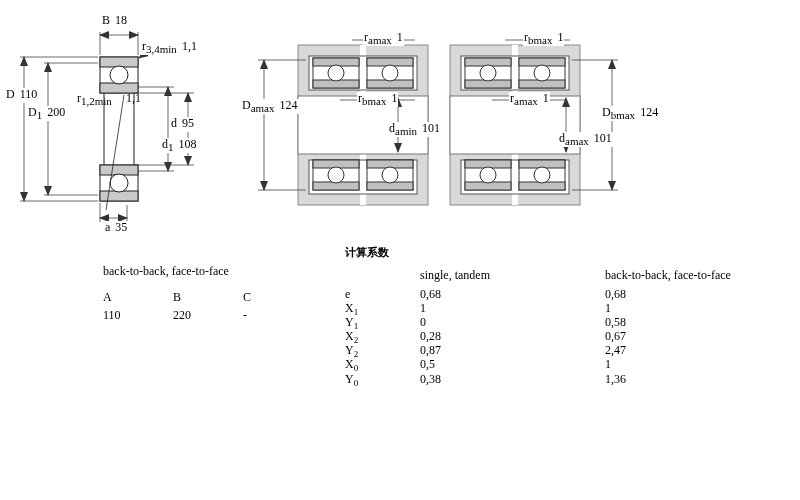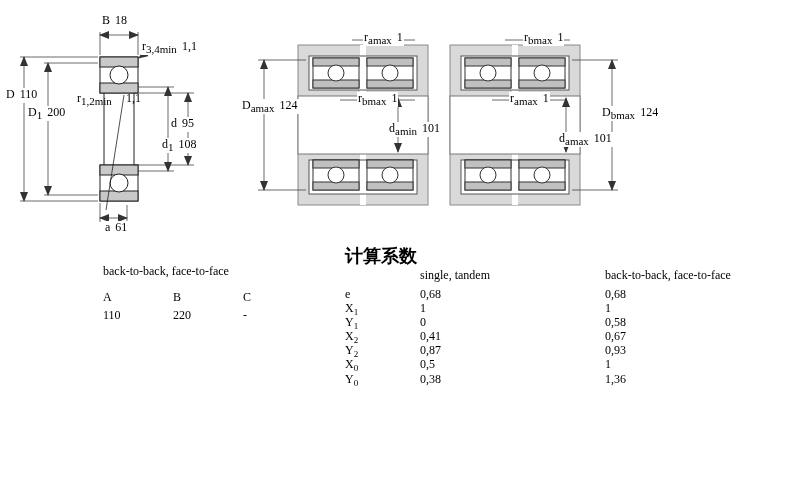--- a/index.html
+++ b/index.html
@@ -8,21 +8,21 @@
   svg.linework{position:absolute;left:0;top:0;}
   .lbl{position:absolute;font-size:12px;line-height:1.15;white-space:nowrap;
        background:#fff;padding:0 1px;}
   .lbl.nobg{background:transparent;}
   .lbl sub{font-size:11px;line-height:1;}
   .lbl .val{margin-left:5px;}
   .lbl .val.wide{margin-left:14px;}
   .txt{position:absolute;font-size:12px;line-height:1.15;white-space:nowrap;}
   .txt sub{font-size:9px;line-height:1;}
   .bold{font-weight:bold;}
-  .cjk{font-size:18px;}
+  .cjk{font-size:11px;}
 </style>
 </head>
 <body>
 
 <div class="page">
 
   <svg class="linework" width="800" height="500" viewBox="0 0 800 500">
     <defs>
       <marker id="arrow" viewBox="0 0 10 8" refX="9" refY="4" markerWidth="10" markerHeight="8" orient="auto-start-reverse" markerUnits="userSpaceOnUse">
         <path d="M0,0 L10,4 L0,8 Z" fill="#333"></path>
@@ -143,21 +143,21 @@
   <span class="lbl" style="left:5px;top:88px"><span>D</span><sub></sub><span class="val">110</span></span>
 
   <span class="lbl" style="left:27px;top:106px"><span>D</span><sub>1</sub><span class="val">200</span></span>
 
   <span class="lbl nobg" style="left:76px;top:92px"><span>r</span><sub>1,2min</sub><span class="val wide">1,1</span></span>
 
   <span class="lbl" style="left:170px;top:117px"><span>d</span><sub></sub><span class="val">95</span></span>
 
   <span class="lbl" style="left:161px;top:138px"><span>d</span><sub>1</sub><span class="val">108</span></span>
 
-  <span class="lbl" style="left:104px;top:221px"><span>a</span><sub></sub><span class="val">61</span></span>
+  <span class="lbl" style="left:104px;top:221px"><span>a</span><sub></sub><span class="val">35</span></span>
 
   <span class="lbl" style="left:363px;top:31px"><span>r</span><sub>amax</sub><span class="val">1</span></span>
 
   <span class="lbl" style="left:241px;top:99px"><span>D</span><sub>amax</sub><span class="val">124</span></span>
 
   <span class="lbl" style="left:357px;top:92px"><span>r</span><sub>bmax</sub><span class="val">1</span></span>
 
   <span class="lbl" style="left:388px;top:122px"><span>d</span><sub>amin</sub><span class="val">101</span></span>
 
   <span class="lbl" style="left:523px;top:31px"><span>r</span><sub>bmax</sub><span class="val">1</span></span>
@@ -186,26 +186,26 @@
 
   <div class="txt" style="left:345px;top:302px"><span>X</span><sub>1</sub></div>
   <div class="txt" style="left:420px;top:302px">1</div>
   <div class="txt" style="left:605px;top:302px">1</div>
 
   <div class="txt" style="left:345px;top:316px"><span>Y</span><sub>1</sub></div>
   <div class="txt" style="left:420px;top:316px">0</div>
   <div class="txt" style="left:605px;top:316px">0,58</div>
 
   <div class="txt" style="left:345px;top:330px"><span>X</span><sub>2</sub></div>
-  <div class="txt" style="left:420px;top:330px">0,41</div>
+  <div class="txt" style="left:420px;top:330px">0,28</div>
   <div class="txt" style="left:605px;top:330px">0,67</div>
 
   <div class="txt" style="left:345px;top:344px"><span>Y</span><sub>2</sub></div>
   <div class="txt" style="left:420px;top:344px">0,87</div>
-  <div class="txt" style="left:605px;top:344px">0,93</div>
+  <div class="txt" style="left:605px;top:344px">2,47</div>
 
   <div class="txt" style="left:345px;top:358px"><span>X</span><sub>0</sub></div>
   <div class="txt" style="left:420px;top:358px">0,5</div>
   <div class="txt" style="left:605px;top:358px">1</div>
 
   <div class="txt" style="left:345px;top:373px"><span>Y</span><sub>0</sub></div>
   <div class="txt" style="left:420px;top:373px">0,38</div>
   <div class="txt" style="left:605px;top:373px">1,36</div>
 
 </div>

